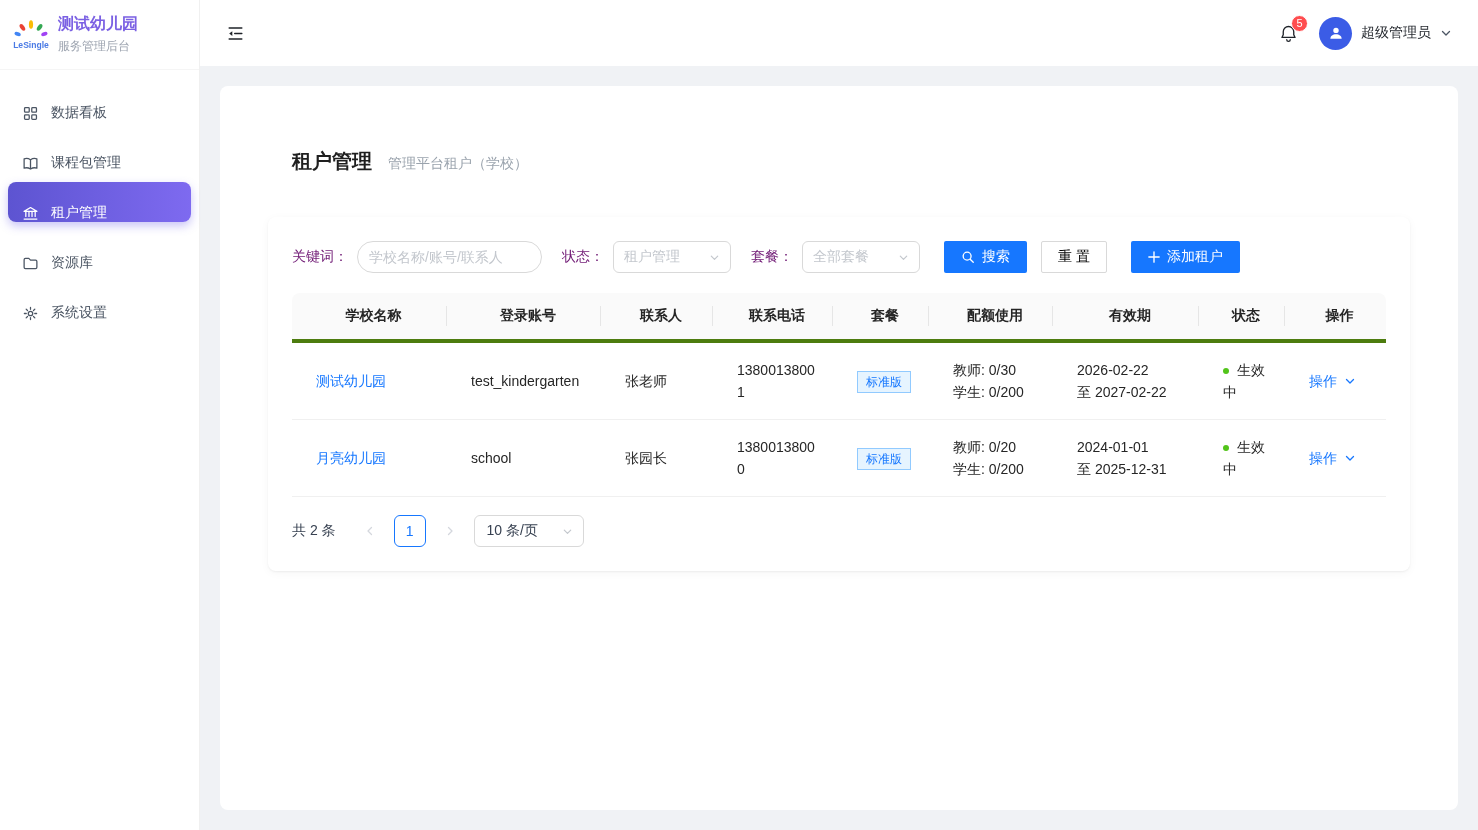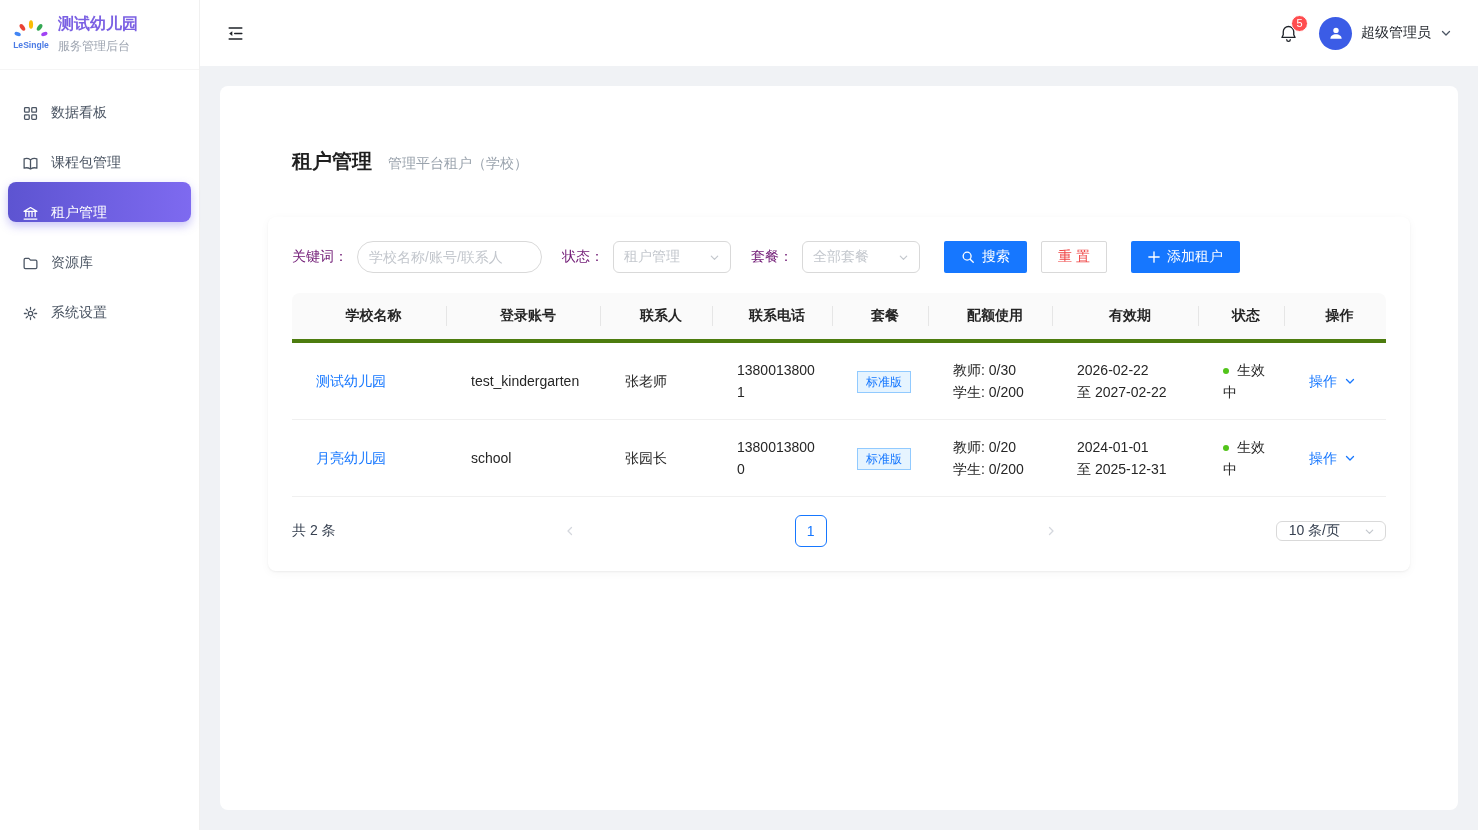--- a/index.html
+++ b/index.html
@@ -42,41 +42,41 @@
   .filters{display:flex;align-items:center}
   .f-group{display:flex;align-items:center}
   .f-label{color:#701a75;margin-right:9px;white-space:nowrap}
   .f-input{width:185px;height:32px;border:1px solid #d9d9d9;border-radius:16px;padding:0 11px;font-size:14px;outline:none;color:#262626;font-family:inherit}
   .f-input::placeholder{color:#c3c7cd}
   .f-select{width:118px;height:32px;border:1px solid #d9d9d9;border-radius:6px;display:flex;align-items:center;justify-content:space-between;padding:0 10px;color:#c3c7cd;cursor:pointer;background:#fff}
   .f-select .chev{color:#c3c7cd}
   .ml20{margin-left:20px}.ml14{margin-left:14px}.ml24{margin-left:24px}
   .btn{height:32px;border-radius:2px;display:inline-flex;align-items:center;gap:7px;padding:0 16px;font-size:14px;cursor:pointer;border:1px solid transparent;white-space:nowrap}
   .btn-primary{background:var(--accent,#1677ff);color:#fff}
-  .btn-default{background:#fff;border-color:#d9d9d9;color:#ef4444}
+  .btn-default{background:#fff;border-color:#d9d9d9;color:#000000}
 
   
   table{width:100%;border-collapse:collapse;margin-top:20px;table-layout:fixed}
   th{background:#fafafa;text-align:center;font-weight:700;color:#262626;padding:14px 16px 14px 24px;border-bottom:4px solid #4d7c0f;position:relative;font-size:14px}
   th:not(:last-child)::after{content:"";position:absolute;right:0;top:28%;height:44%;width:1px;background:#e6e6e6}
   th:first-child{border-top-left-radius:8px}
   th:last-child{border-top-right-radius:8px}
   td{padding:16px 16px 16px 24px;border-bottom:1px solid #f0f0f0;color:#262626;vertical-align:middle;line-height:22px;word-break:break-all}
   .link{color:var(--accent,#1677ff);cursor:pointer}
   .tag{display:inline-block;font-size:12px;line-height:20px;padding:0 8px;border:1px solid #91caff;background:#e6f4ff;color:var(--accent,#1677ff);border-radius:0;white-space:nowrap}
   .dot{display:inline-block;width:6px;height:6px;border-radius:50%;background:var(--status-green,#52c41a);margin-right:8px;vertical-align:middle}
   .action{color:var(--accent,#1677ff);display:inline-flex;align-items:center;gap:7px;cursor:pointer;white-space:nowrap}
   .action .chev{color:var(--accent,#1677ff)}
 
   
-  .pagination{display:flex;justify-content:space-between;align-items:center;margin-top:18px;gap:8px}
+  .pagination{display:flex;justify-content:flex-start;align-items:center;margin-top:18px;gap:8px}
   .pg-total{margin-right:10px;color:#374151}
   .pg-btn{width:32px;height:32px;display:flex;align-items:center;justify-content:center;color:#d4d7dd;cursor:pointer}
   .pg-page{width:32px;height:32px;border:1px solid var(--accent,#1677ff);color:var(--accent,#1677ff);border-radius:6px;display:flex;align-items:center;justify-content:center;cursor:pointer;background:#fff}
-  .pg-size{height:20px;border:1px solid #d9d9d9;border-radius:6px;display:flex;align-items:center;gap:24px;padding:0 10px 0 12px;color:#374151;cursor:pointer;background:#fff}
+  .pg-size{height:32px;border:1px solid #d9d9d9;border-radius:6px;display:flex;align-items:center;gap:24px;padding:0 10px 0 12px;color:#374151;cursor:pointer;background:#fff}
   .pg-size .chev{color:#c3c7cd}
 </style>
 </head>
 <body>
 
 <aside class="sidebar">
   <div class="logo-area">
     <svg width="42" height="42" viewBox="0 0 44 44">
       <ellipse cx="13" cy="14" rx="2.2" ry="4" transform="rotate(-35 13 14)" fill="#ea4335"></ellipse>
       <ellipse cx="22" cy="11" rx="2.2" ry="4.5" fill="#fbbc05"></ellipse>

